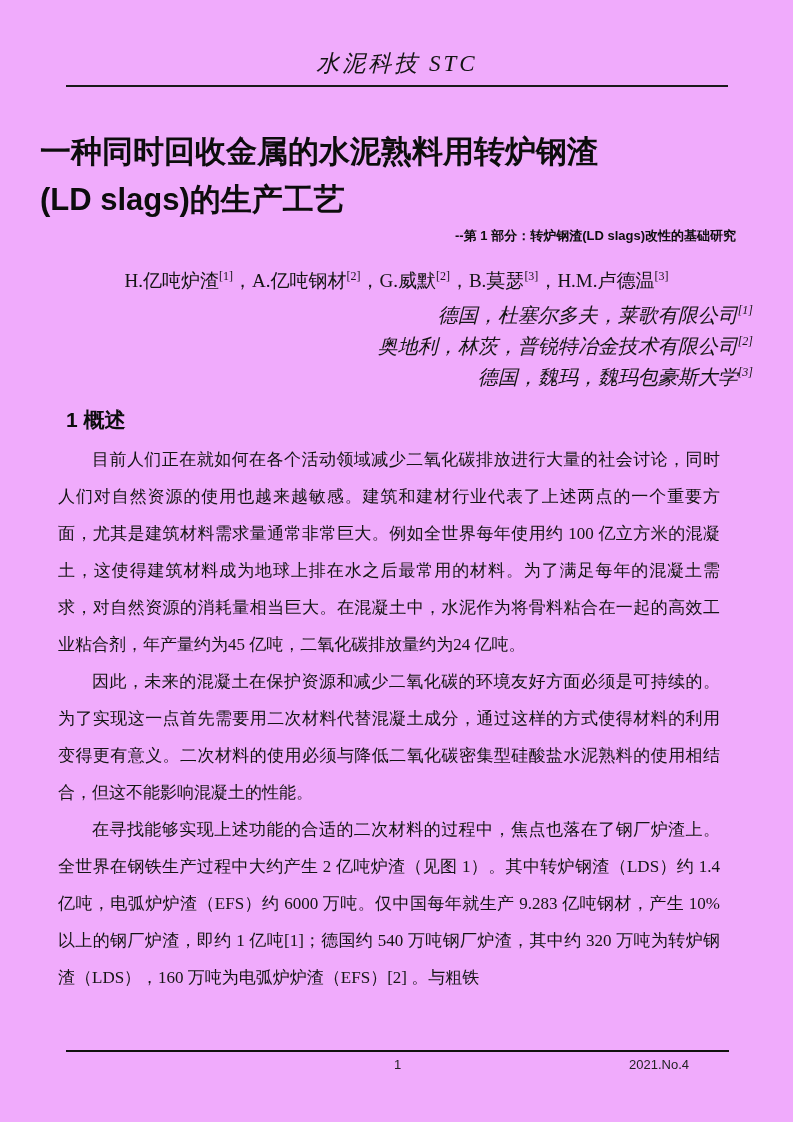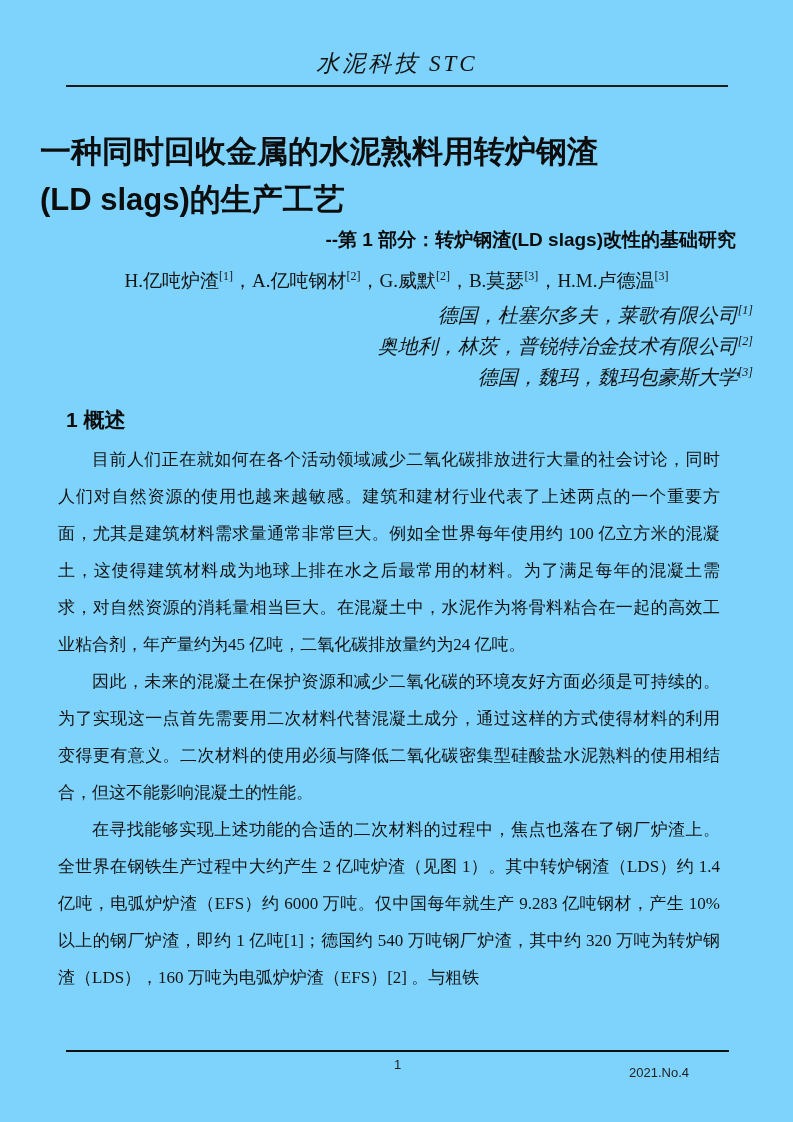--- a/index.html
+++ b/index.html
@@ -4,21 +4,21 @@
 <style>
   * { margin: 0; padding: 0; box-sizing: border-box; }
   html, body { background: #e8e8e8; }
   body { font-family: "Liberation Serif", "DejaVu Serif", serif; color: #111; }
 
   .page {
     position: relative;
     width: 793px;
     height: 1122px;
     margin: 0 auto;
-    background: #7dd3fc;
+    background: #f0abfc;
     overflow: hidden;
   }
 
   
   .journal-header {
     position: absolute;
     top: 48px; left: 66px; width: 662px;
     text-align: center;
     font-family: "Liberation Serif", "DejaVu Serif", serif;
     font-style: italic;
@@ -41,21 +41,21 @@
     font-size: 31px;
     line-height: 48px;
     color: #0d0d0d;
   }
   .subtitle {
     position: absolute;
     top: 227px; left: 66px; width: 670px;
     text-align: right;
     font-family: "Liberation Sans", "DejaVu Sans", sans-serif;
     font-weight: bold;
-    font-size: 19px;
+    font-size: 13px;
     color: #0d0d0d;
   }
 
   
   .authors {
     position: absolute;
     top: 268px; left: 40px; width: 713px;
     text-align: center;
     font-size: 19px;
     color: #141414;
@@ -107,21 +107,21 @@
     top: 1057px; left: 66px; width: 663px; height: 20px;
     font-family: "Liberation Sans", "DejaVu Sans", sans-serif;
     font-size: 13px;
     color: #222;
   }
   .footer-page {
     position: absolute; left: 0; width: 100%;
     text-align: center;
   }
   .footer-issue {
-    position: absolute; right: 40px; margin-top: 8px;
+    position: absolute; right: 40px;
   }
 </style>
 </head>
 <body>
 
 <div class="page">
 
   <div class="journal-header">水泥科技 STC</div>
   <div class="header-rule"></div>
 

